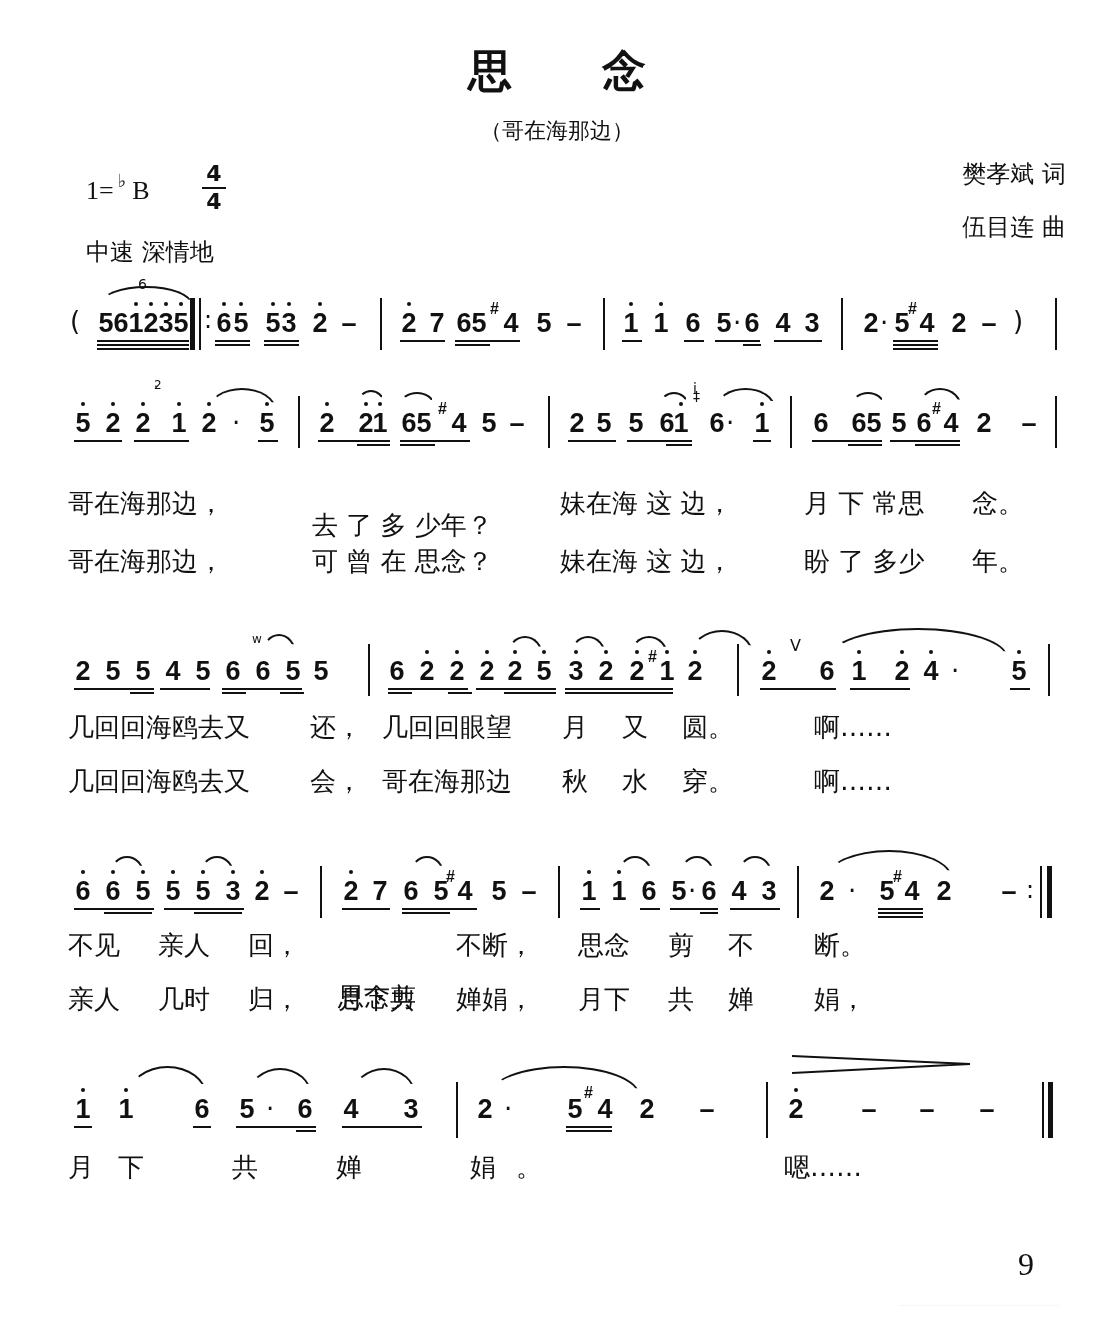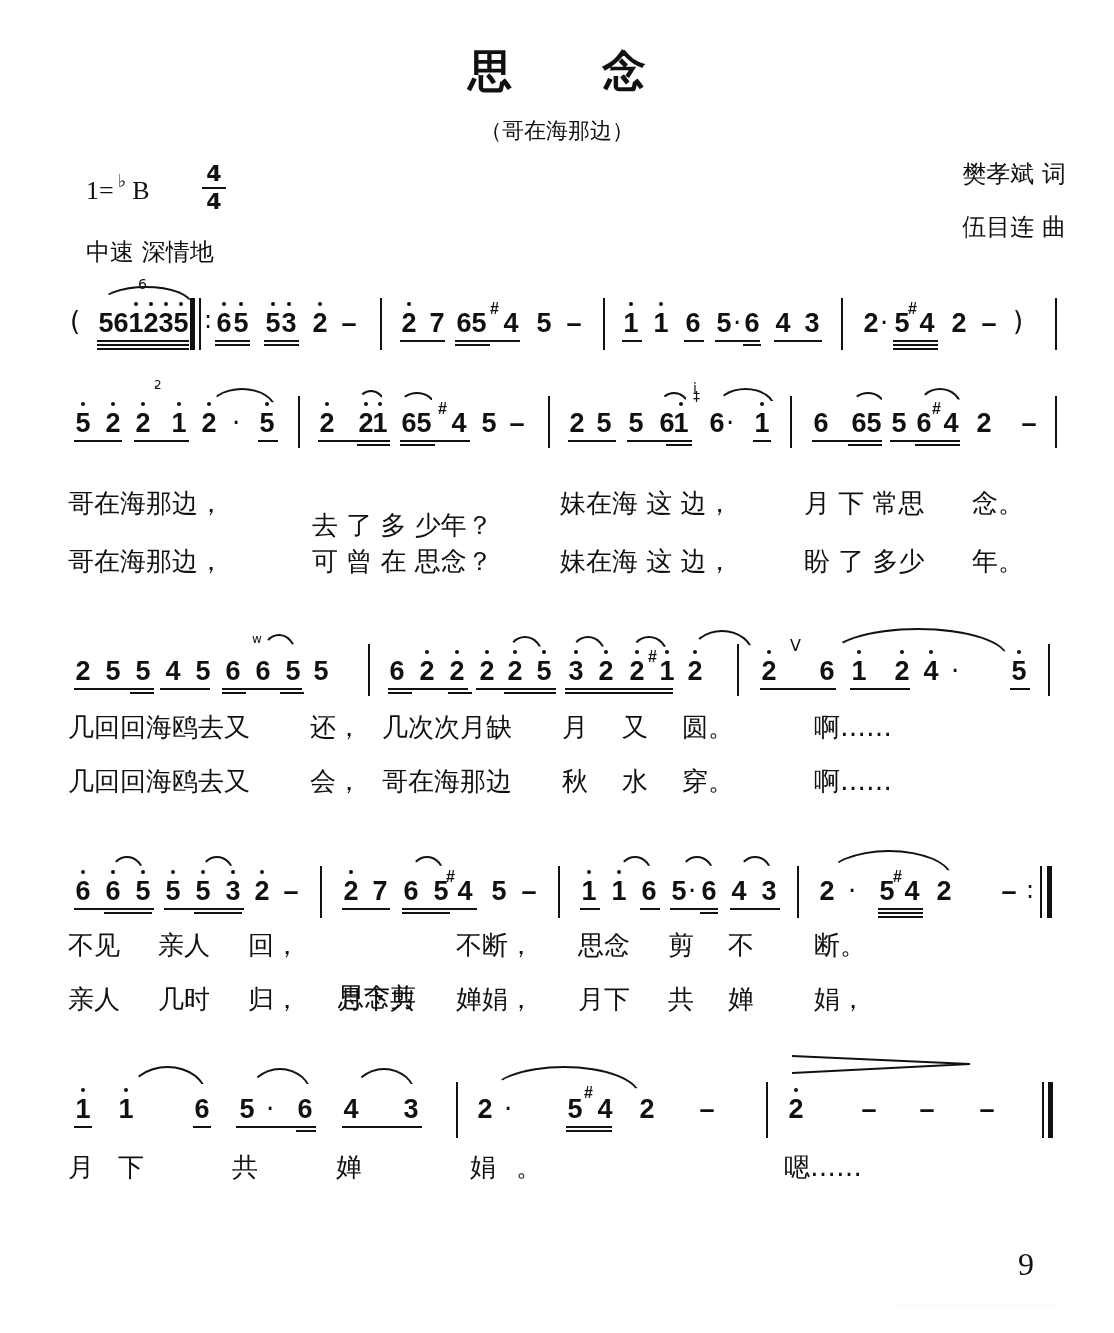--- a/index.html
+++ b/index.html
@@ -231,21 +231,21 @@
     <div class="n" style="left: 893px; top: 656px;">2<span class="dot up"></span></div>
     <div class="ul" style="left: 850px; top: 688px; width: 60px;"></div>
     <div class="n" style="left: 922px; top: 656px;">4<span class="dot up"></span></div>
     <div class="lyr" style="left: 951px; top: 656px; font-size: 26px;">·</div>
     <div class="n" style="left: 1010px; top: 656px;">5<span class="dot up"></span></div>
     <div class="ul" style="left: 1010px; top: 688px; width: 20px;"></div>
     <div class="slur" style="left: 828px; top: 628px; width: 176px; height: 26px;"></div>
     <div class="bar" style="left: 1048px; top: 644px; height: 52px; width: 2px;"></div>
     <div class="lyr" style="left: 68px; top: 710px;">几回回海鸥去又</div>
     <div class="lyr" style="left: 310px; top: 710px;">还，</div>
-    <div class="lyr" style="left: 382px; top: 710px;">几次次月缺</div>
+    <div class="lyr" style="left: 382px; top: 710px;">几回回眼望</div>
     <div class="lyr" style="left: 562px; top: 710px;">月</div>
     <div class="lyr" style="left: 622px; top: 710px;">又</div>
     <div class="lyr" style="left: 682px; top: 710px;">圆。</div>
     <div class="lyr" style="left: 814px; top: 710px;">啊……</div>
     <div class="lyr" style="left: 68px; top: 764px;">几回回海鸥去又</div>
     <div class="lyr" style="left: 310px; top: 764px;">会，</div>
     <div class="lyr" style="left: 382px; top: 764px;">哥在海那边</div>
     <div class="lyr" style="left: 562px; top: 764px;">秋</div>
     <div class="lyr" style="left: 622px; top: 764px;">水</div>
     <div class="lyr" style="left: 682px; top: 764px;">穿。</div>

